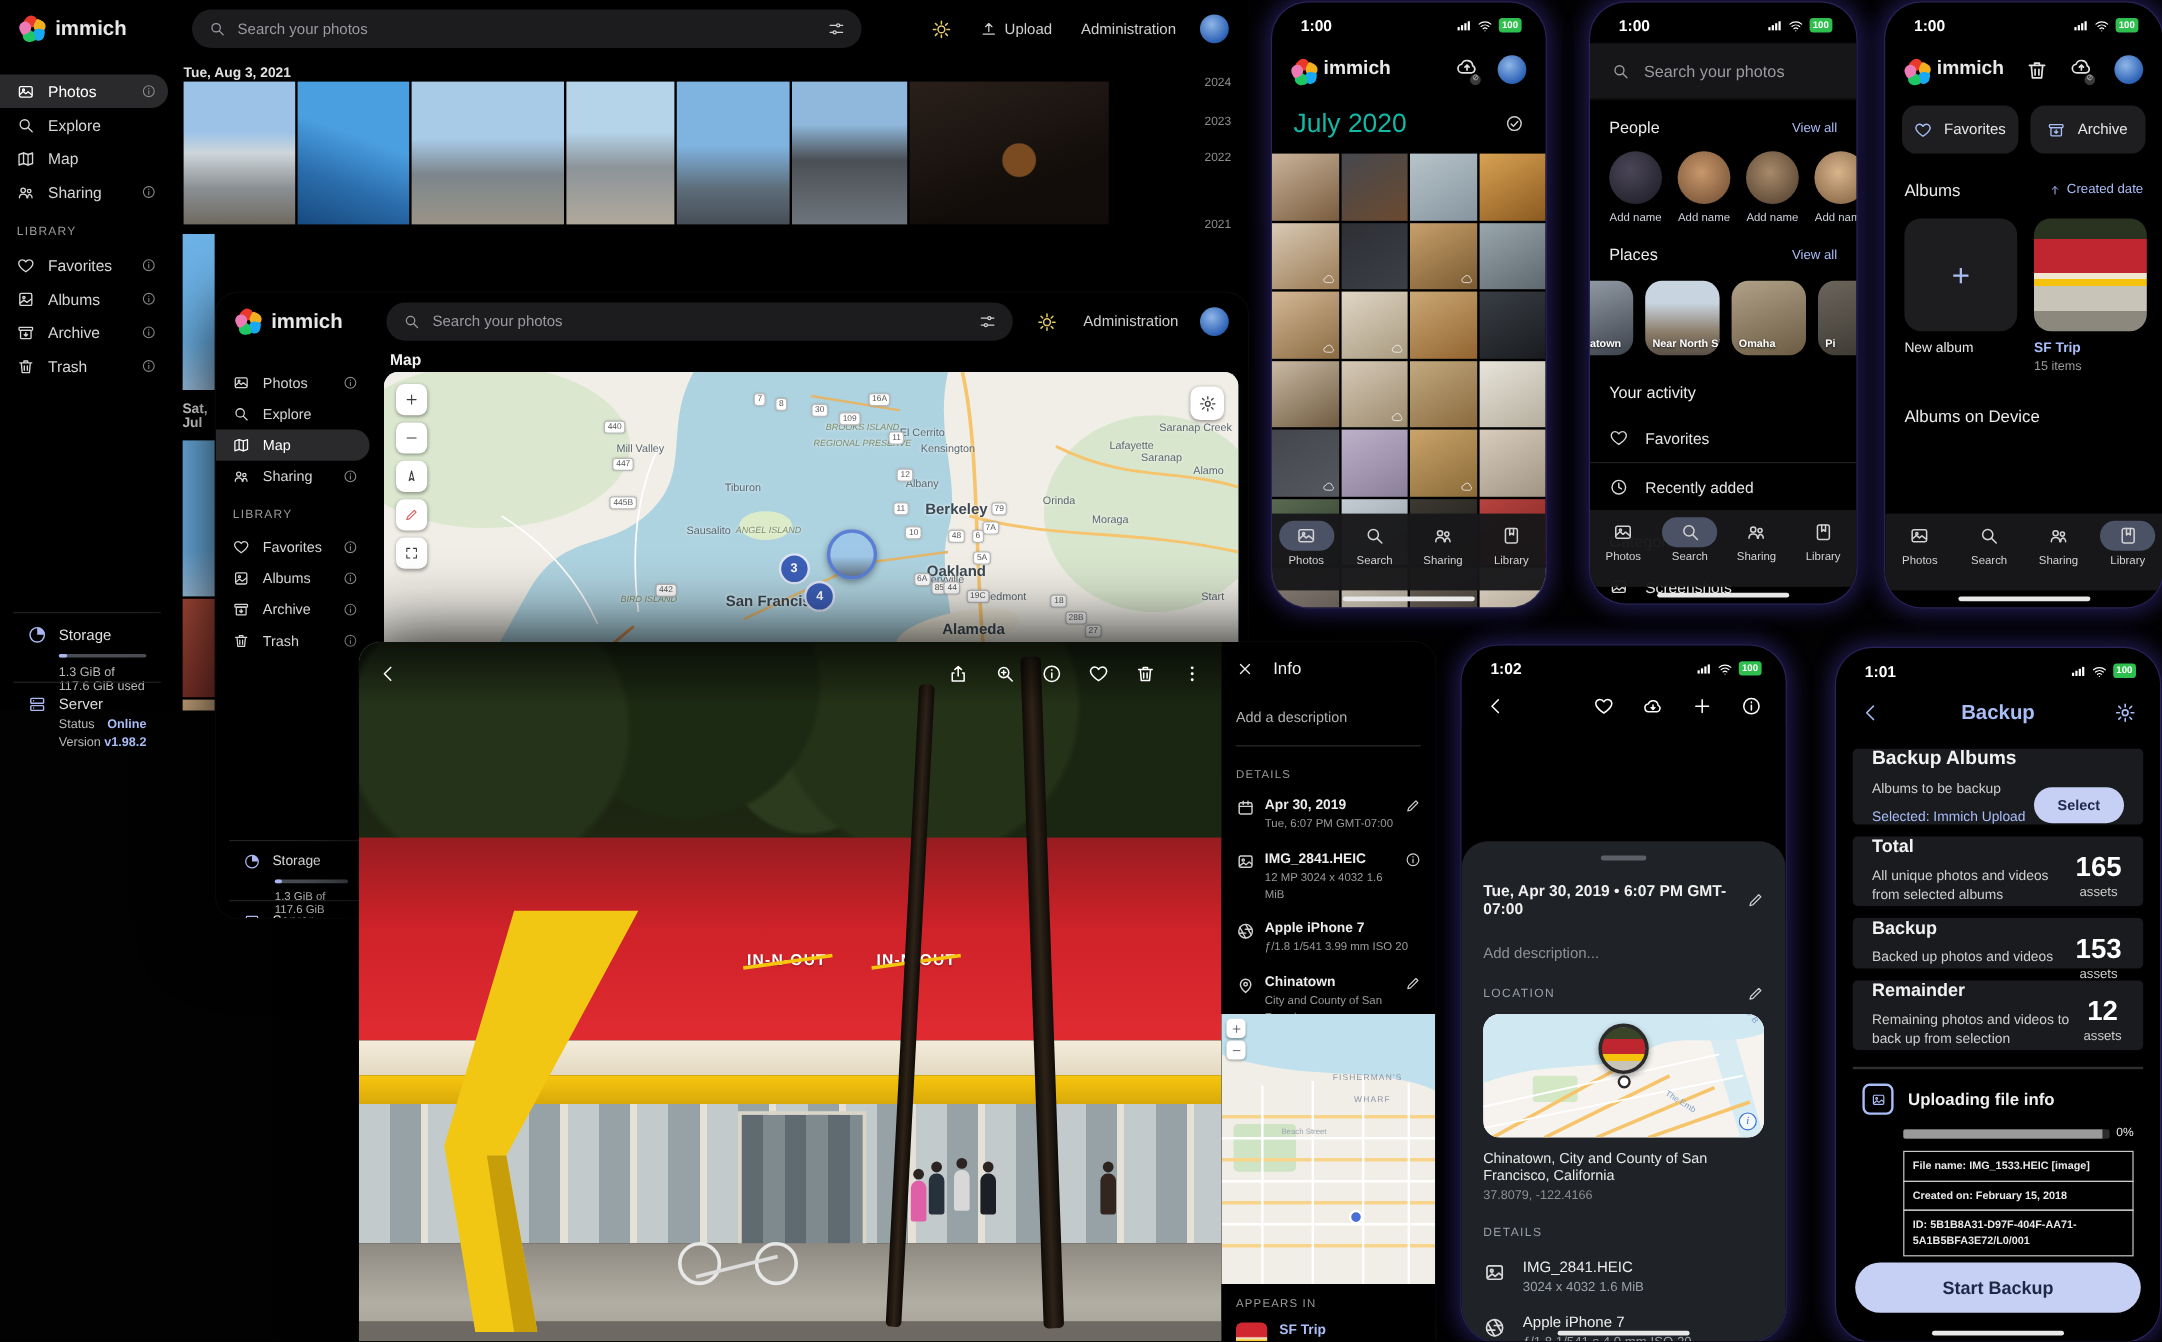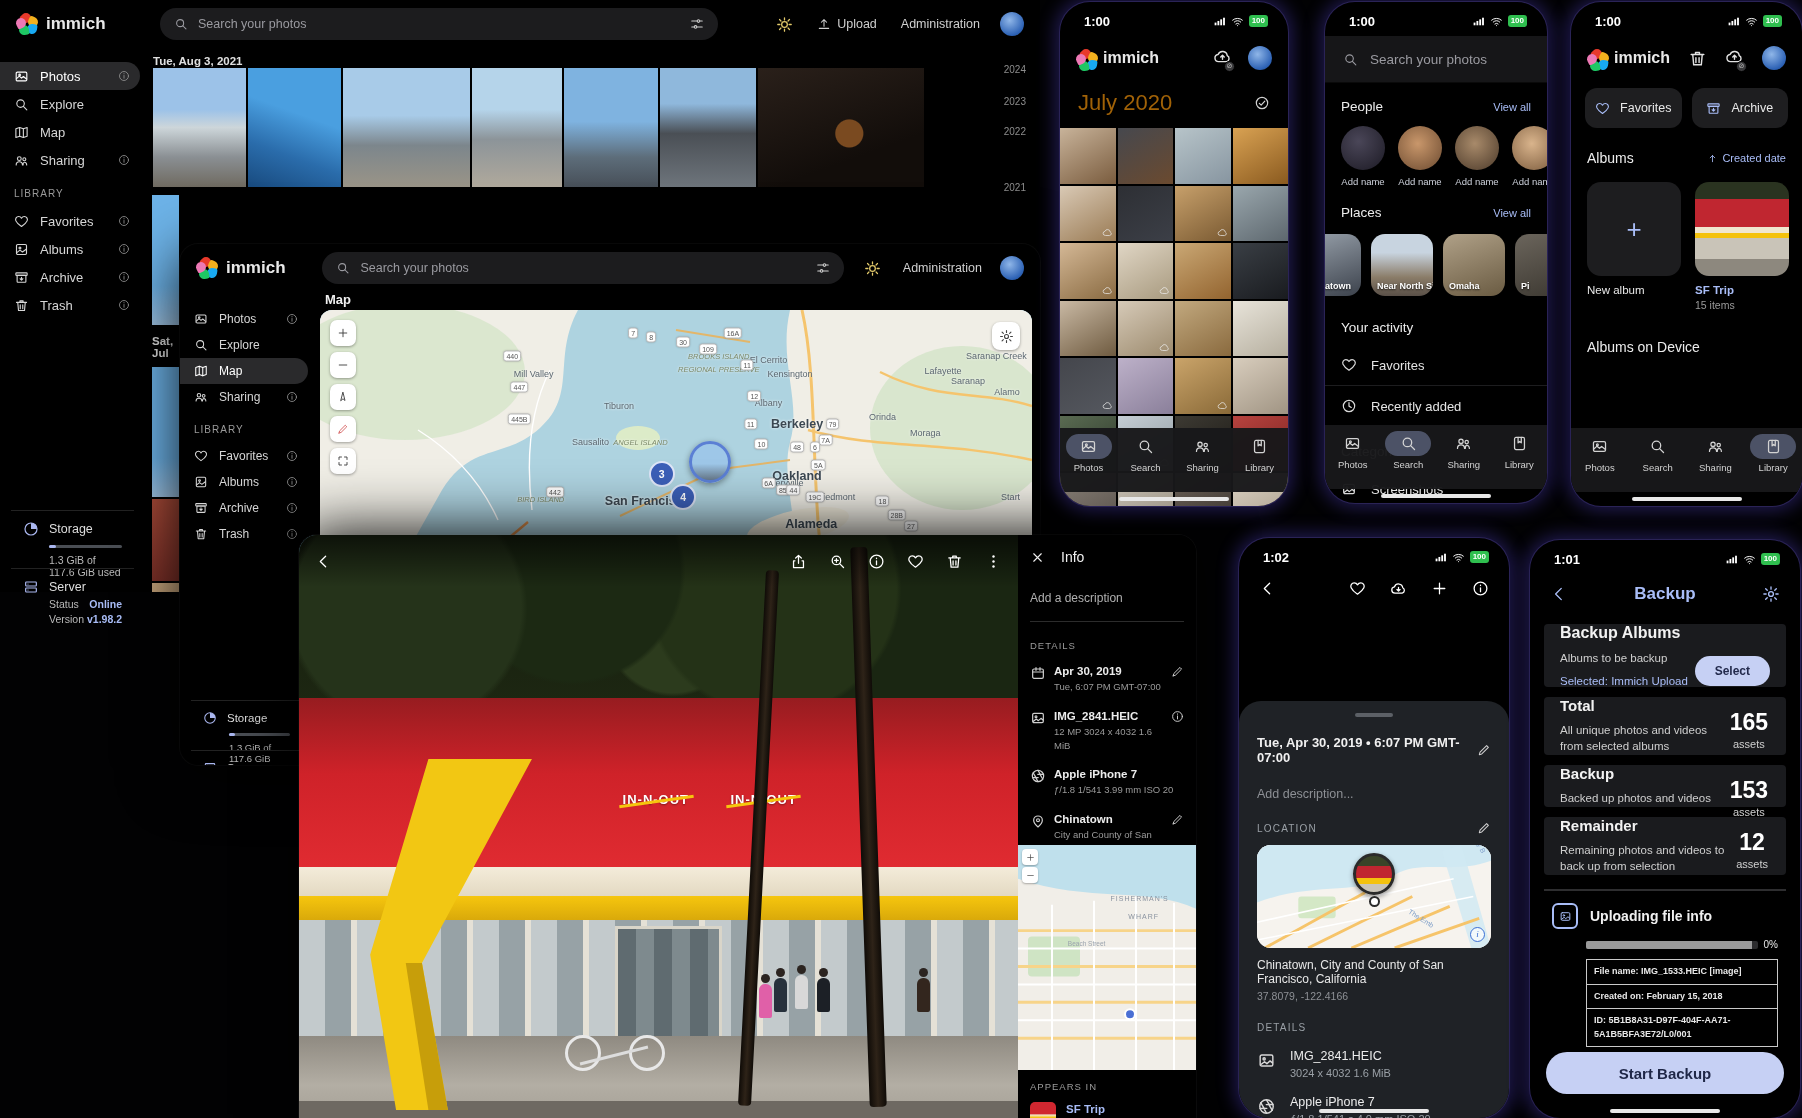--- a/index.html
+++ b/index.html
@@ -122,34 +122,34 @@
   .bike i.w2{left:64px;}
   .bike s{position:absolute;left:14px;bottom:14px;width:70px;height:3px;background:#ddd;transform:rotate(-14deg);text-decoration:none;}
   .pers{position:absolute;width:13px;height:34px;border-radius:6px 6px 2px 2px;}
   .pers:before{content:"";position:absolute;left:2px;top:-10px;width:9px;height:9px;border-radius:50%;background:#2b2420;}
   
   .phone{position:absolute;background:#000;border-radius:30px;overflow:hidden;z-index:6;
         box-shadow:0 0 0 1px #2a2356, 0 0 18px 5px rgba(104,84,255,.30);}
   #phA{left:1060px;top:2px;width:228px;height:504px;}
   #phB{left:1325px;top:2px;width:222px;height:501px;}
   #phC{left:1571px;top:2px;width:231px;height:504px;}
-  #phD{left:1218px;top:538px;width:270px;height:580px;margin-left:21px;}
+  #phD{left:1218px;top:538px;width:270px;height:580px;}
   #phE{left:1530px;top:540px;width:270px;height:578px;}
   .statusbar{display:flex;align-items:center;justify-content:space-between;height:30px;padding:4px 20px 0 24px;}
   .time{font-size:13px;font-weight:bold;color:#fff;}
   .stat-ics{display:flex;align-items:center;gap:5px;color:#fff;}
   .stat-ics .ic{width:13px;height:13px;}
   .batt{background:#2fbf4f;border-radius:3px;color:#fff;font-size:8px;font-weight:bold;padding:1px 3px;line-height:10px;}
   .phead{display:flex;align-items:center;height:44px;padding:0 16px;gap:8px;}
   .phead .sp{flex:1;}
   .phead .ic{width:19px;height:19px;color:#e2e2e2;}
   .cloudwrap{position:relative;}
   .cloudwrap .bdg{position:absolute;right:-3px;bottom:-2px;width:9px;height:9px;border-radius:50%;background:#3a3a3c;border:1px solid #000;
       color:#bbb;font-size:7px;line-height:8px;text-align:center;}
-  .ptitle{display:flex;align-items:center;padding:10px 18px 12px;font-size:22px;color:#a16207;font-weight:300;}
+  .ptitle{display:flex;align-items:center;padding:10px 18px 12px;font-size:22px;color:#14b8a6;font-weight:300;}
   .ptitle .sp{flex:1;}
   .pgrid{display:flex;flex-wrap:wrap;gap:2px;}
   .tile{width:55.5px;height:55.5px;position:relative;}
   .tile .cl{display:none;position:absolute;right:3px;bottom:3px;width:11px;height:11px;color:#eee;opacity:.85;}
   .tile.has-cloud .cl{display:block;}
   .pnav{position:absolute;left:0;right:0;bottom:14px;height:58px;background:rgba(24,24,26,.97);display:flex;align-items:flex-start;justify-content:space-around;padding-top:6px;}
   .pnav .itm{display:flex;flex-direction:column;align-items:center;gap:3px;font-size:9.5px;color:#d2d2d2;width:52px;}
   .pnav .pill{width:46px;height:25px;border-radius:14px;display:flex;align-items:center;justify-content:center;}
   .pnav .itm.active .pill{background:#4c5266;}
   .pnav .ic{width:17px;height:17px;}

